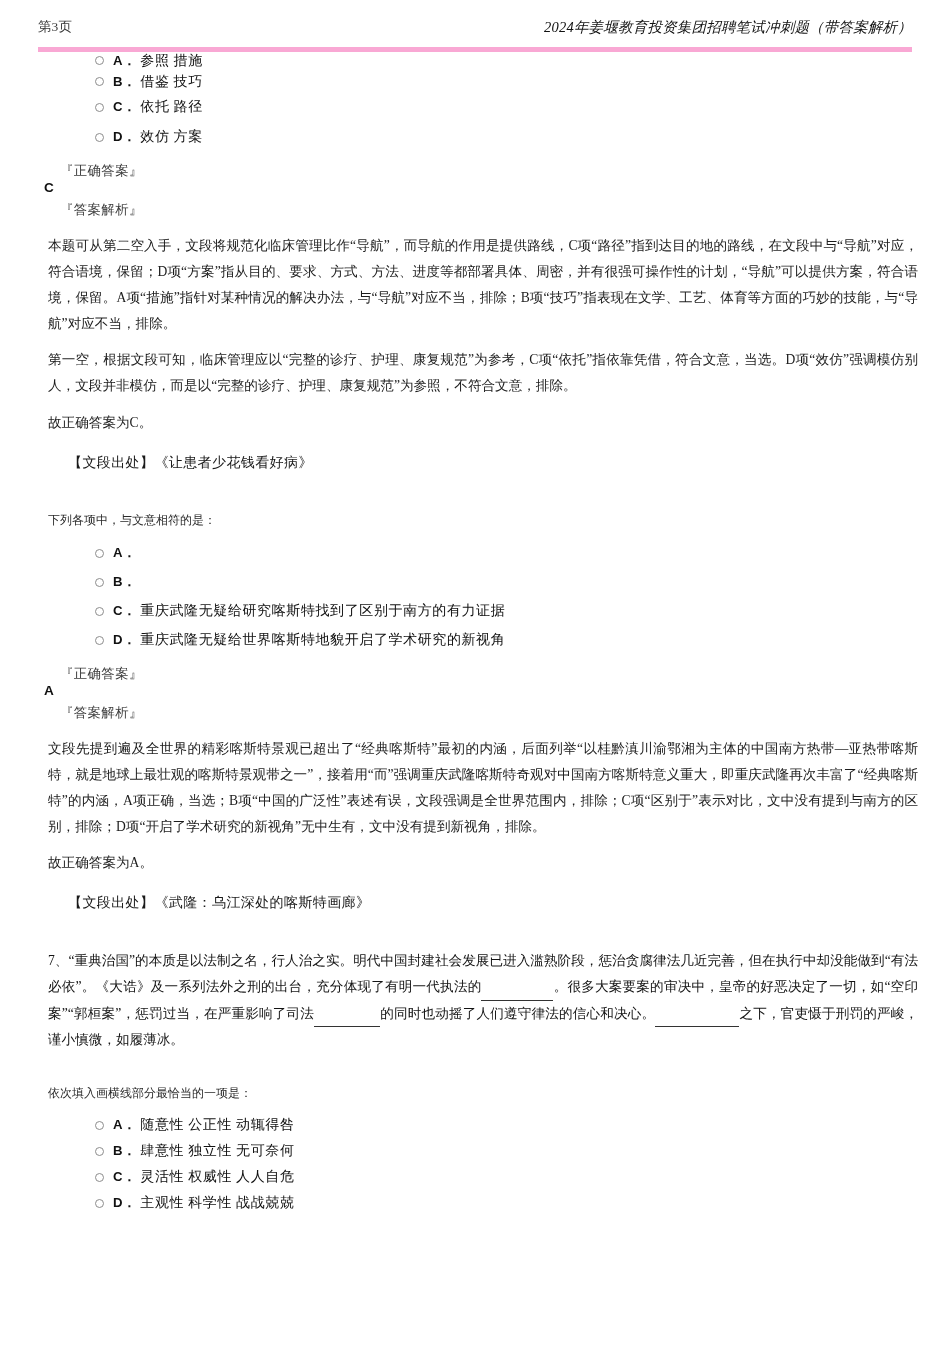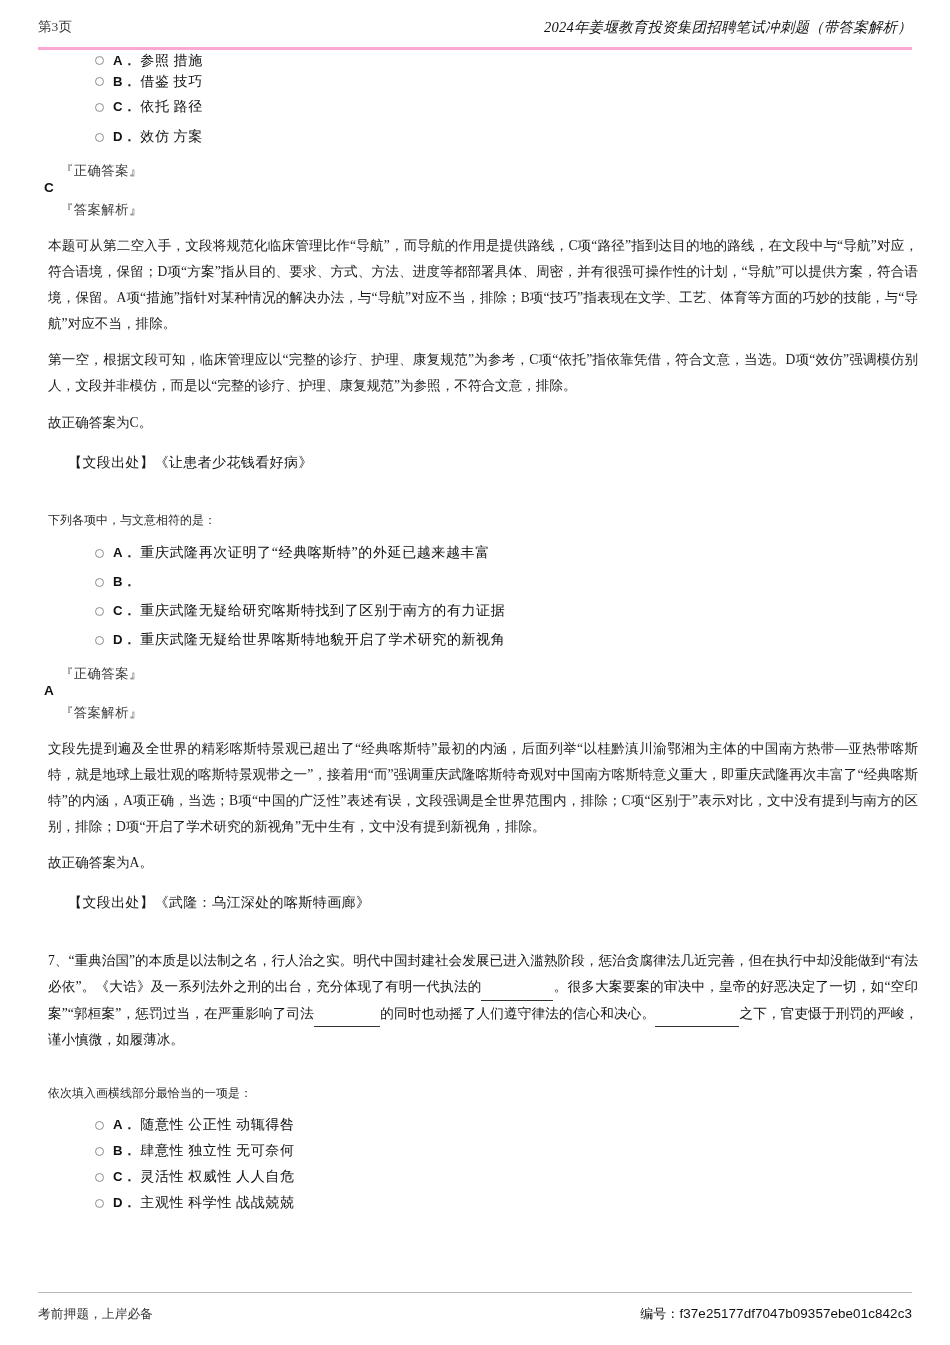--- a/index.html
+++ b/index.html
@@ -26,21 +26,21 @@
   
   .header {
     position: absolute;
     left: 38px;
     right: 38px;
     top: 18px;
     height: 26px;
     display: flex;
     align-items: flex-start;
     justify-content: space-between;
-    border-bottom: 3px solid #f9a8d4;
+    border-bottom: 5px solid #f9a8d4;
     padding-bottom: 3px;
   }
   .header-left {
     font-size: 13.5px;
     letter-spacing: 0.1px;
     color: #3a3a3a;
     white-space: nowrap;
   }
   .header-right {
     font-size: 14.5px;
@@ -244,21 +244,20 @@
 
     <div class="gap-22"></div>
 
     <div class="gap-18"></div>
     <div class="prompt">下列各项中，与文意相符的是：</div>
 
     <div class="options">
       <div class="option-row" style="height:29px;">
         <span class="radio"></span>
         <span class="opt-letter">A．</span>
-        <span class="opt-text">重庆武隆再次证明了“经典喀斯特”的外延已越来越丰富</span>
       </div>
       <div class="option-row" style="height:29px;">
         <span class="radio"></span>
         <span class="opt-letter">B．</span>
       </div>
       <div class="option-row" style="height:29px;">
         <span class="radio"></span>
         <span class="opt-letter">C．</span>
         <span class="opt-text">重庆武隆无疑给研究喀斯特找到了区别于南方的有力证据</span>
       </div>
@@ -307,18 +306,14 @@
       </div>
       <div class="option-row" style="height:26px;">
         <span class="radio"></span>
         <span class="opt-letter">D．</span>
         <span class="opt-text">主观性 科学性 战战兢兢</span>
       </div>
     </div>
 
   </div>
 
-  <div class="footer">
-    <div class="footer-left">考前押题，上岸必备</div>
-    <div class="footer-right"><span>编号：</span><span class="code">f37e25177df7047b09357ebe01c842c3</span></div>
-  </div>
 
 </div>
 
 </body></html>

